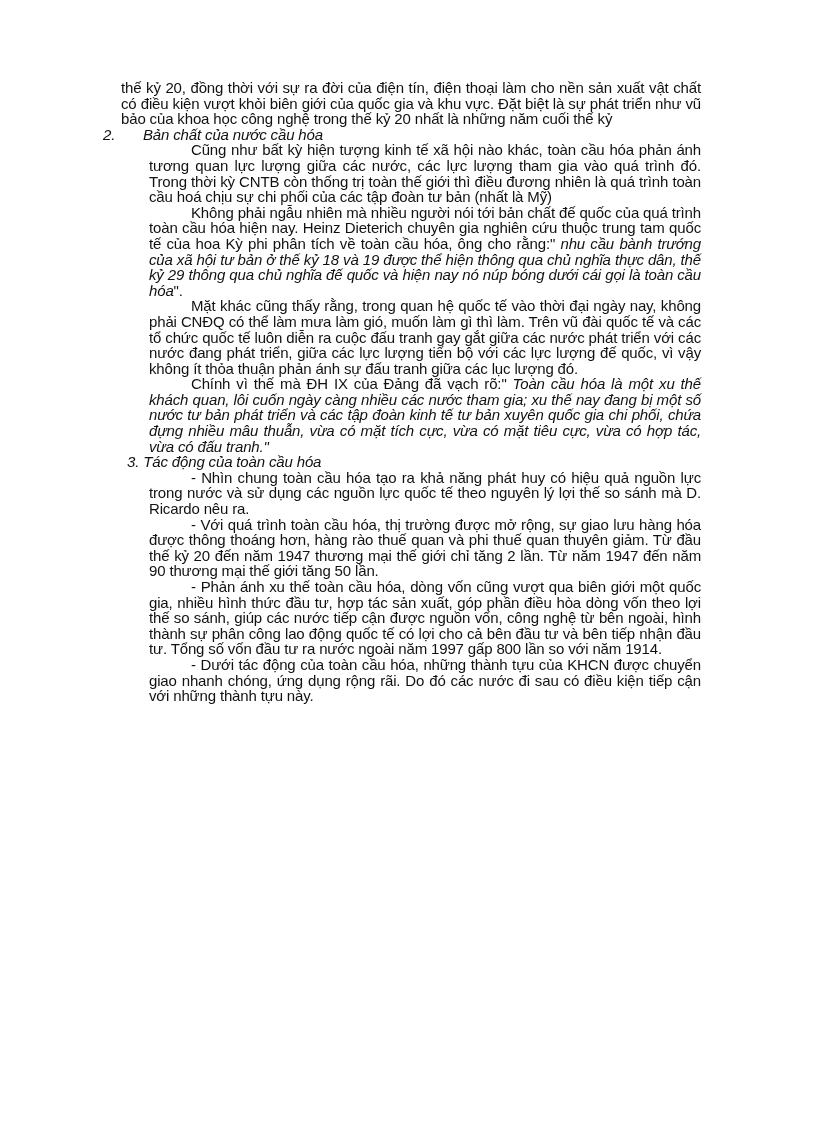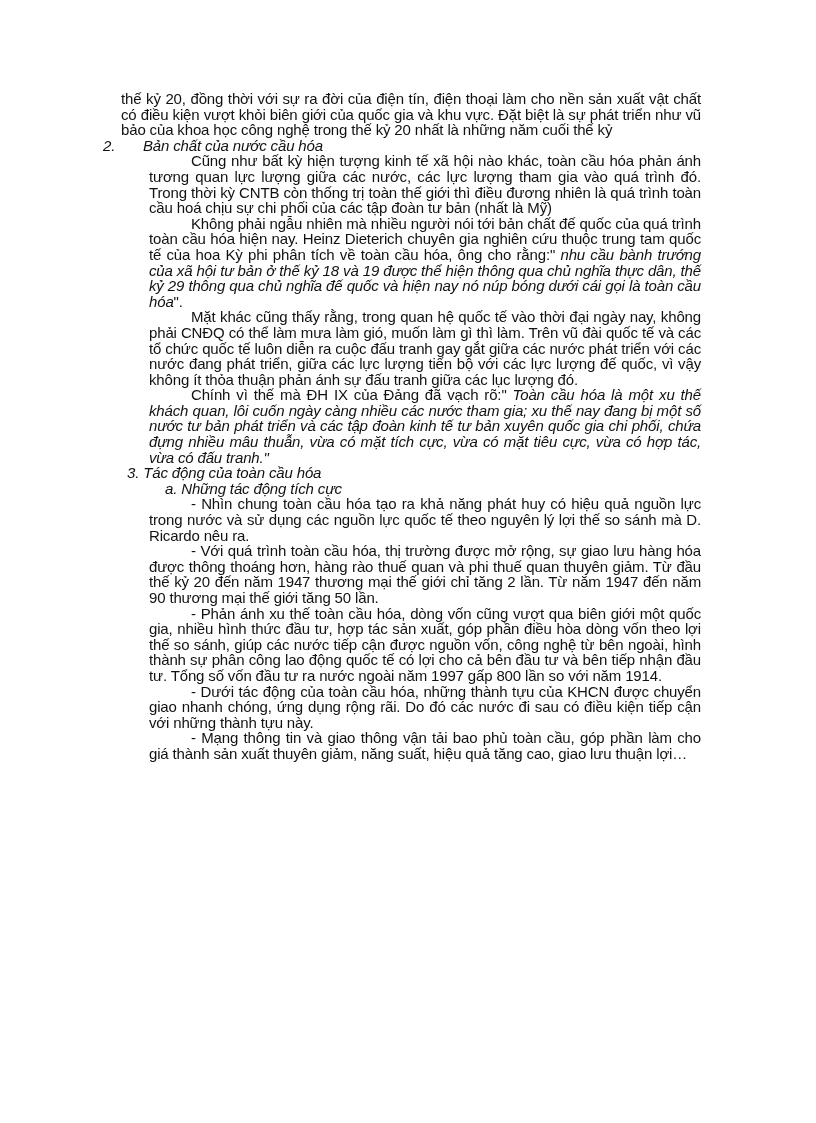--- a/index.html
+++ b/index.html
@@ -1,20 +1,20 @@
 <!DOCTYPE html>
 <html><head>
 <meta charset="utf-8">
 <style>
   html, body { margin: 0; padding: 0; background: #ffffff; }
   body { width: 816px; height: 1123px; position: relative; overflow: hidden; }
   .page {
     position: absolute;
     left: 121px;
-    top: 91px;
+    top: 80px;
     width: 580px;
     font-family: "Liberation Sans", sans-serif;
     font-size: 15px;
     line-height: 15.6px;
     color: #111111;
     letter-spacing: -0.15px;
   }
   p { margin: 0; text-align: justify; }
   .indent { text-indent: 42px; margin-left: 28px; }
   .heading { font-style: italic; position: relative; }
@@ -37,20 +37,18 @@
 
   <p class="indent">Cũng như bất kỳ hiện tượng kinh tế xã hội nào khác, toàn cầu hóa phản ánh tương quan lực lượng giữa các nước, các lực lượng tham gia vào quá trình  đó. Trong thời kỳ CNTB còn thống trị toàn thế giới thì điều đương nhiên là quá trình  toàn cầu hoá chịu sự chi phối của các tập đoàn tư bản (nhất là Mỹ)</p>
 
   <p class="indent"><span>Không phải ngẫu nhiên mà nhiều người nói tới bản chất đế quốc của quá trình  toàn cầu hóa hiện nay. Heinz Dieterich chuyên gia nghiên cứu thuộc trung tam quốc tế của hoa Kỳ phi phân tích về toàn cầu hóa, ông cho rằng:"</span><i> nhu cầu bành trướng của xã hội tư bản ở thế kỷ 18 và 19 được thể hiện thông qua chủ nghĩa thực dân, thế kỷ 29 thông qua chủ nghĩa đế quốc và hiện nay nó núp bóng dưới cái gọi là toàn cầu hóa</i><span>".</span></p>
 
   <p class="indent">Mặt khác cũng thấy rằng, trong quan hệ quốc tế vào thời đại ngày nay, không phải CNĐQ có thể làm mưa làm gió, muốn làm gì thì làm. Trên vũ đài quốc tế và các tổ chức quốc tế luôn diễn ra cuộc đấu tranh gay gắt giữa các nước phát triển với các nước đang phát triển, giữa các lực lượng tiến bộ với các lực lượng đế quốc, vì vậy không ít thỏa thuận phản ánh sự đấu tranh giữa các lục lượng đó.</p>
 
   <p class="indent"><span>Chính vì thế mà ĐH IX của Đảng đã vạch rõ:"</span><i> Toàn cầu hóa là một xu thế khách quan, lôi cuốn ngày càng nhiều các nước tham gia; xu thế nay đang bị một số nước tư bản phát triển và các tập đoàn kinh tế tư bản xuyên quốc gia chi phối, chứa đựng nhiều mâu thuẫn, vừa có mặt tích cực, vừa có mặt tiêu cực, vừa có hợp tác, vừa có đấu tranh."</i></p>
 
   <p class="heading h3">3. Tác động của toàn cầu hóa</p>
-  <p class="heading h3a">a. Những tác động tích cực</p>
 
   <p class="indent">- Nhìn  chung toàn cầu hóa tạo ra khả năng phát huy có hiệu quả nguồn lực trong nước và sử dụng các nguồn lực quốc tế theo nguyên  lý lợi thế so sánh mà D. Ricardo nêu ra.</p>
   <p class="indent">- Với quá trình  toàn cầu hóa, thị trường được mở rộng, sự giao lưu hàng hóa được thông thoáng hơn, hàng rào thuế quan và phi thuế quan thuyên giảm. Từ đầu thế kỷ 20 đến năm 1947 thương mại thế giới chỉ tăng 2 lần. Từ năm 1947 đến năm 90 thương mại thế giới tăng 50 lần.</p>
   <p class="indent">- Phản ánh xu thế toàn cầu hóa, dòng vốn cũng vượt qua biên giới một quốc gia, nhiều hình thức đầu tư, hợp tác sản xuất, góp phần điều hòa dòng vốn theo lợi thế so sánh, giúp các nước tiếp cận được nguồn vốn, công nghệ từ bên ngoài, hình thành sự phân công lao động quốc tế có lợi cho cả bên đầu tư và bên tiếp nhận  đầu tư. Tổng số vốn đầu tư ra nước ngoài năm 1997 gấp 800 lần so với năm 1914.</p>
   <p class="indent">- Dưới tác động của toàn cầu hóa, những thành tựu của KHCN được chuyển  giao nhanh chóng, ứng dụng rộng rãi. Do đó các nước đi sau có điều kiện tiếp cận với những thành tựu này.</p>
-  <p class="indent">- Mạng thông tin và giao thông vận tải bao phủ toàn cầu, góp phần làm cho giá thành  sản xuất thuyên  giảm, năng suất, hiệu quả tăng cao, giao lưu thuận lợi…</p>
 </div>
 
 </body></html>

